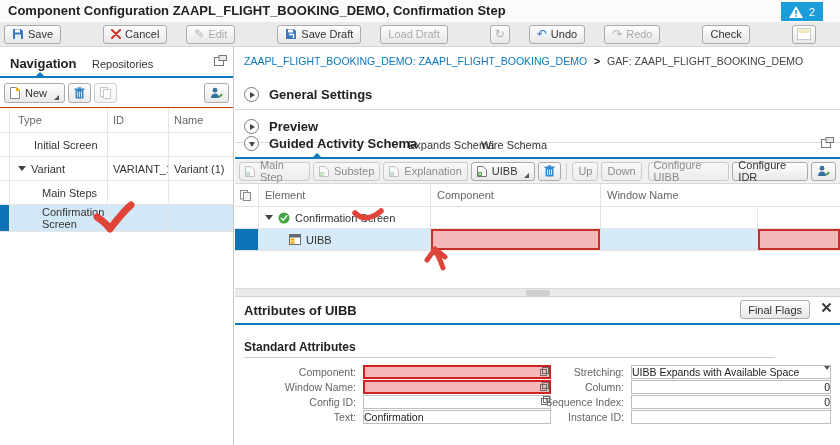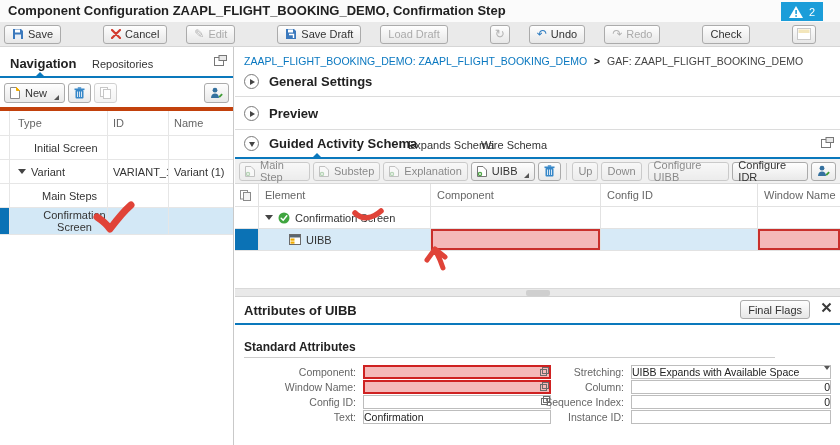--- a/index.html
+++ b/index.html
@@ -40,21 +40,21 @@
   .lp-tab-b { position:absolute; left:92px; top:11px; font-size:11px; color:#333; cursor:pointer; }
   .tab-marker { position:absolute; bottom:2px; width:0; height:0; border-left:4px solid transparent;
                 border-right:4px solid transparent; border-bottom:4px solid #0a78bc; }
   .undock { position:absolute; right:6px; top:8px; cursor:pointer; }
   .lp-toolbar { height:29px; display:flex; align-items:center; gap:3px; padding:0 4px; }
   .sbtn { height:20px; display:inline-flex; align-items:center; gap:5px; padding:0 5px;
           background:linear-gradient(#fefefe,#e9e9e9); border:1px solid #ababab; border-radius:3px; cursor:pointer; position:relative; }
   .sbtn.disabled { opacity:.55; cursor:default; }
 
   
-  .ntable { border-top:4px solid #c2410c;text-align:center; }
+  .ntable { border-top:1px solid #c2410c; }
   .nrow { display:flex; border-bottom:1px solid #e6e6e6; align-items:stretch; background:#fff; }
   .nrow.hdr { height:25px; color:#666; }
   .nrow.r { height:24px; }
   .nrow.tall { height:27px; }
   .ncell { border-right:1px solid #e6e6e6; display:flex; align-items:center; overflow:hidden; }
   .c-sel { width:10px; border-right:1px solid #e6e6e6; }
   .c-type { width:98px; padding-left:8px; }
   .c-id { width:61px; padding-left:5px; }
   .c-name { flex:1; padding-left:5px; border-right:none; }
   .nrow.selected { background:#d3e8f6; }
@@ -64,21 +64,21 @@
   .tri-exp { width:0; height:0; border-left:4px solid transparent; border-right:4px solid transparent;
              border-top:5px solid #444; margin-right:5px; flex:none; }
 
   
   .right-panel { position:absolute; top:47px; left:235px; right:0; bottom:0; background:#fff; }
   .breadcrumb { position:absolute; top:8px; left:9px; white-space:nowrap; font-size:10.5px; }
   .bc-link { color:#0a78c0; cursor:pointer; }
   .bc-sep { color:#222; font-weight:bold; margin:0 4px; }
   .bc-cur { color:#444; }
 
-  .section { position:absolute; left:0; right:0; border-bottom:1px solid #dcdcdc; }
+  .section { position:absolute; left:0; right:0; border-bottom:1px solid #dcdcdc;margin-top:13px; }
   .sec-toggle { position:absolute; left:9px; top:6px; width:15px; height:15px; border:1px solid #7a7a7a;
                 border-radius:50%; background:#fff; display:flex; align-items:center; justify-content:center; cursor:pointer; }
   .tri-r { width:0; height:0; border-top:3.5px solid transparent; border-bottom:3.5px solid transparent; border-left:5px solid #444; margin-left:1px; }
   .tri-d { width:0; height:0; border-left:3.5px solid transparent; border-right:3.5px solid transparent; border-top:5px solid #444; margin-top:1px; }
   .sec-title { position:absolute; left:34px; top:6px; font-size:13px; font-weight:bold; color:#222; }
   .gas-tab { position:absolute; top:9px; font-size:11px; color:#333; cursor:pointer; }
 
   .gas-header { position:absolute; left:0; right:0; top:83px; height:29px; }
   .gas-header::after { content:""; position:absolute; left:0; right:0; bottom:0; height:2px; background:#0a78bc; }
 
@@ -448,21 +448,20 @@
     <div class="stable">
       <div class="srow hdr">
         <div class="scell s-sel">
           <svg width="11" height="11" viewBox="0 0 11 11">
               <rect x="0.5" y="0.5" width="7" height="8.5" fill="#fff" stroke="#8a8a8a"></rect>
               <rect x="3.5" y="2.5" width="7" height="8" fill="#f3f3f3" stroke="#8a8a8a"></rect>
             </svg>
         </div>
         <div class="scell s-elem">Element</div>
         <div class="scell s-comp">Component</div>
-        <div class="scell s-conf">Config ID</div>
         <div class="scell s-win">Window Name</div>
       </div>
       <div class="srow r">
         <div class="scell s-sel"></div>
         <div class="scell s-elem">
           <span class="tri-exp"></span>
           <span style="margin-right:5px">
             <svg width="12" height="12" viewBox="0 0 12 12">
                 <circle cx="6" cy="6" r="5.5" fill="#3fa53f"></circle>
                 <path d="M3.2 6.2 L5.2 8.2 L8.8 3.8" stroke="#fff" stroke-width="1.5" fill="none" stroke-linecap="round"></path>

